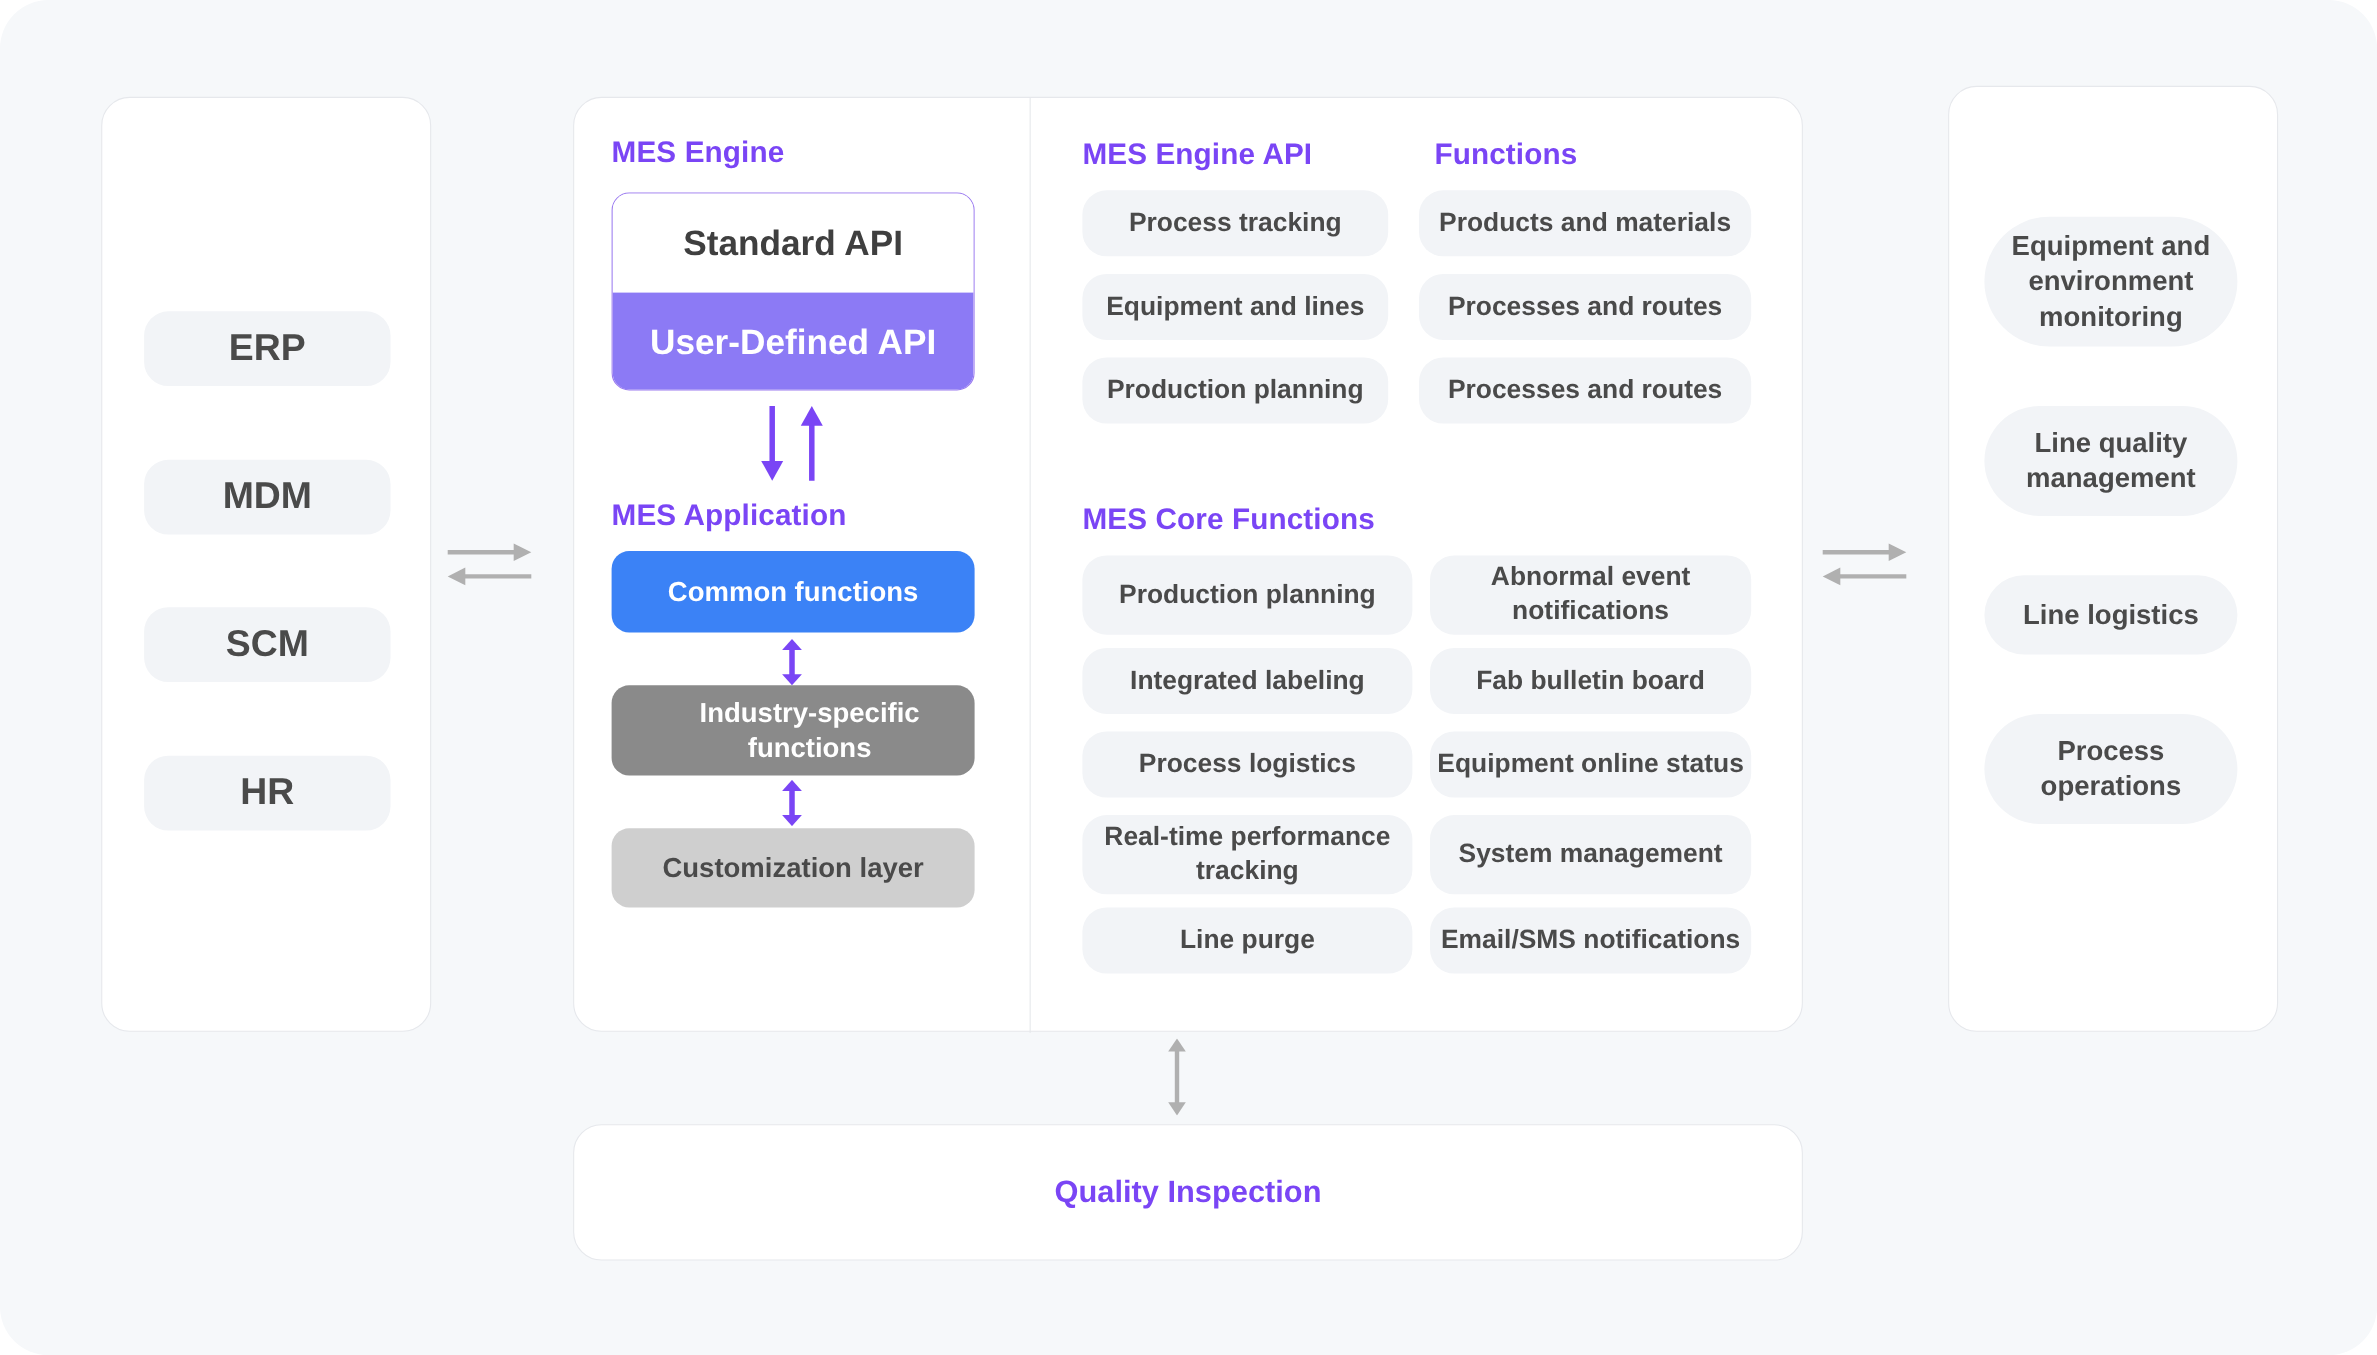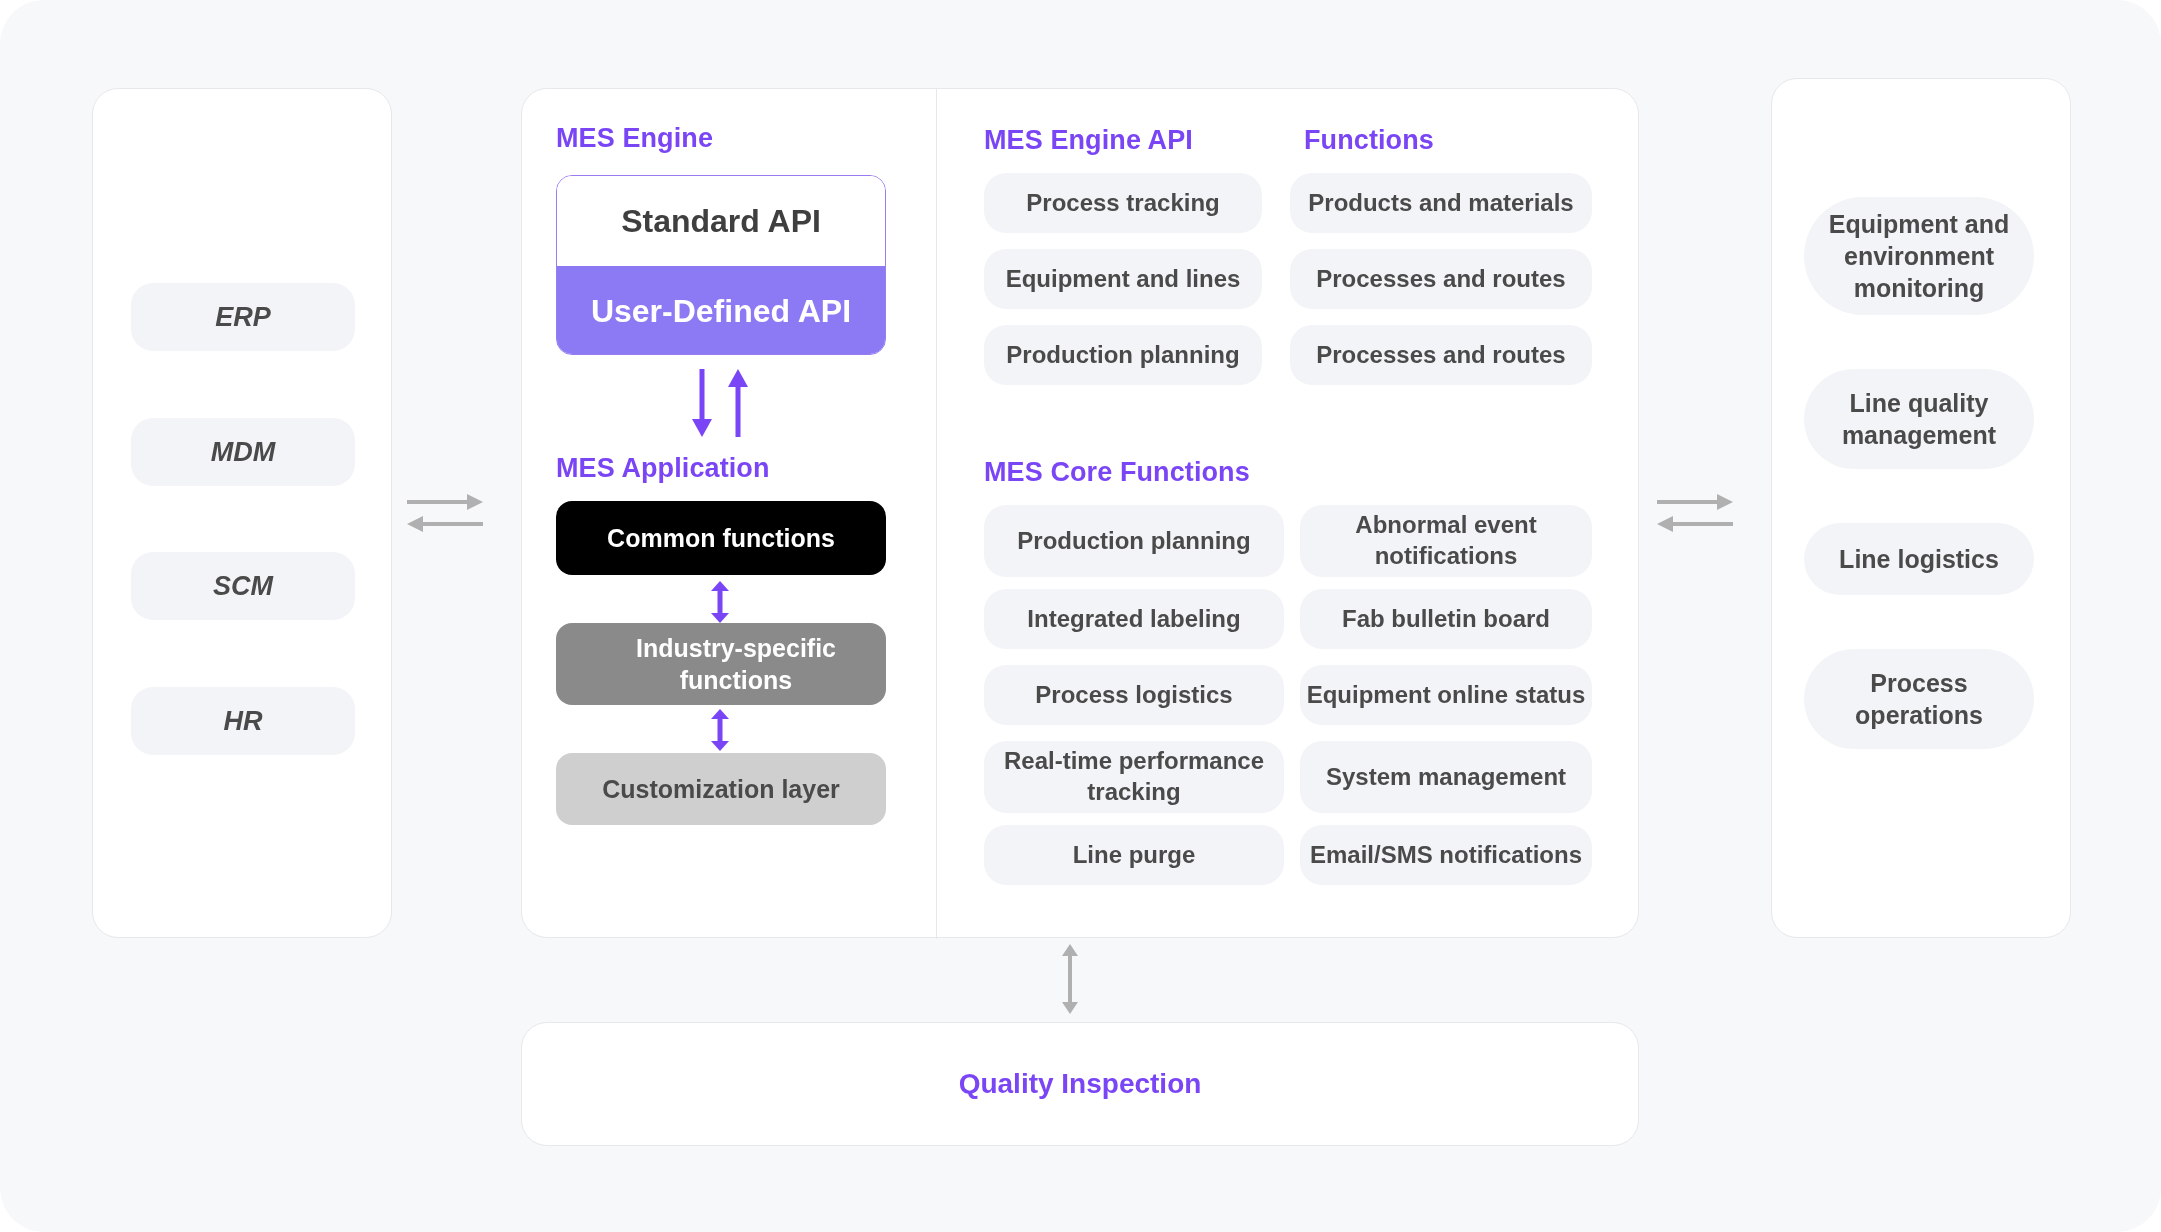--- a/index.html
+++ b/index.html
@@ -41,22 +41,21 @@
     line-height: 1.28;
   }
 
   
   #left-panel { left: 92px; top: 88px; width: 300px; height: 850px; }
   .left-pill {
     position: absolute;
     left: 38px;
     width: 224px;
     height: 68px;
-    font-size: 27px;
-    font-style: italic;
+    font-size: 34px;
   }
   .lp0 { top: 194px; }
   .lp1 { top: 329px; }
   .lp2 { top: 463px; }
   .lp3 { top: 598px; }
 
   
   #middle-panel { left: 521px; top: 88px; width: 1118px; height: 850px; }
 
   .divider {
@@ -115,21 +114,21 @@
     width: 330px;
     border-radius: 16px;
     display: flex;
     align-items: center;
     justify-content: center;
     text-align: center;
     font-weight: bold;
     font-size: 25px;
     line-height: 1.28;
   }
-  #app-common { top: 412px; height: 74px; background: #000000; color: #ffffff; }
+  #app-common { top: 412px; height: 74px; background: #3b82f6; color: #ffffff; }
   #app-industry { top: 534px; height: 82px; background: #8a8a8a; color: #ffffff; padding-left: 30px; }
   #app-custom { top: 664px; height: 72px; background: #cfcfcf; color: #4a4a4a; }
 
   .app-arrow { position: absolute; left: 184px; width: 28px; height: 42px; }
   #app-arrow-1 { top: 492px; }
   #app-arrow-2 { top: 620px; }
 
   
   .grid-pill {
     position: absolute;

